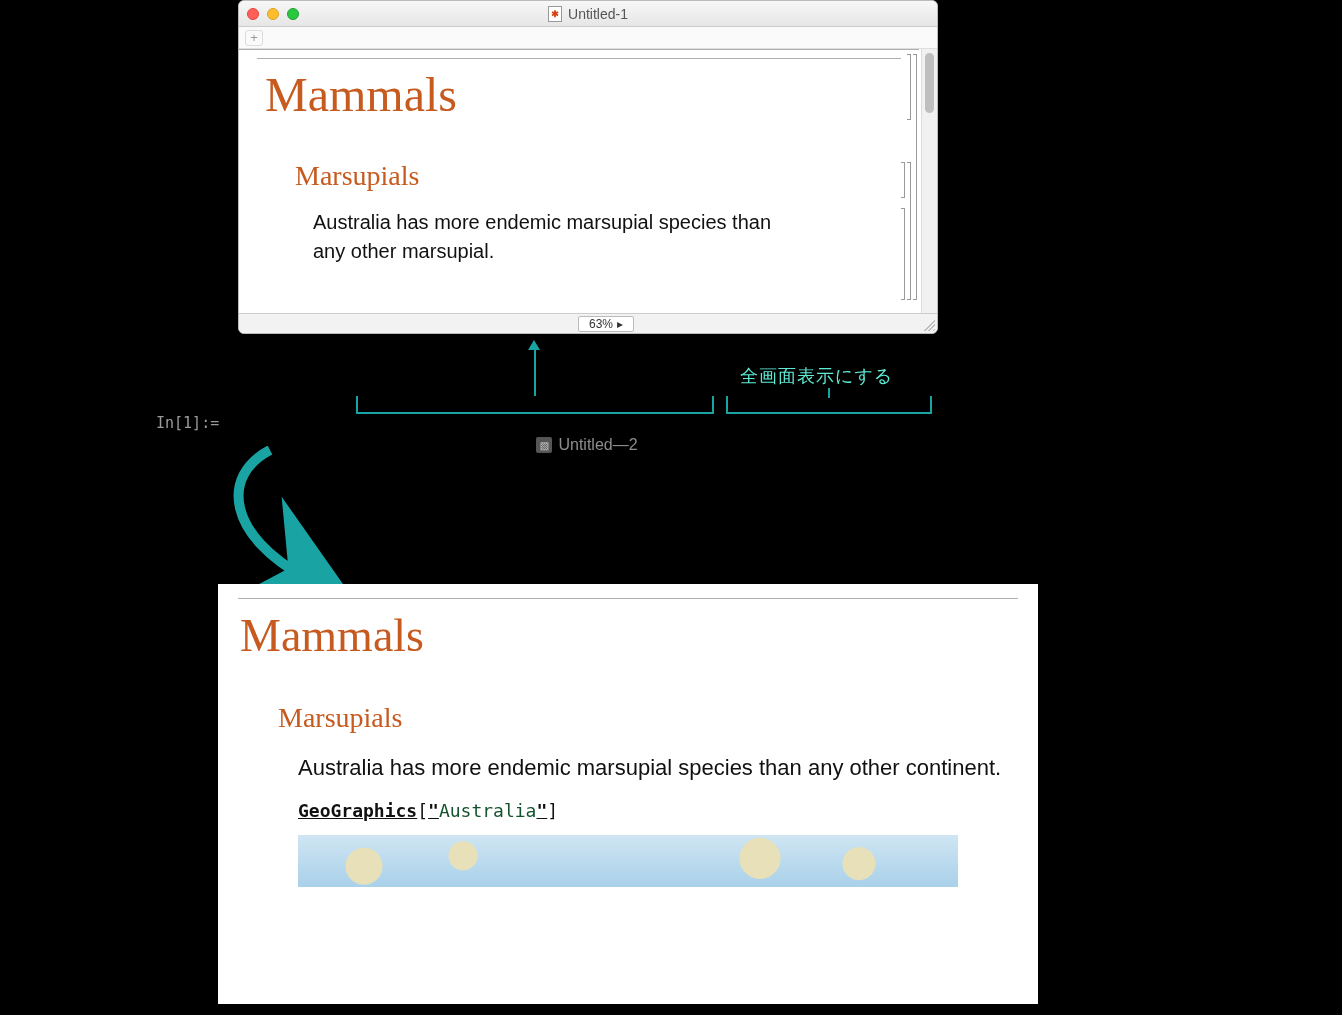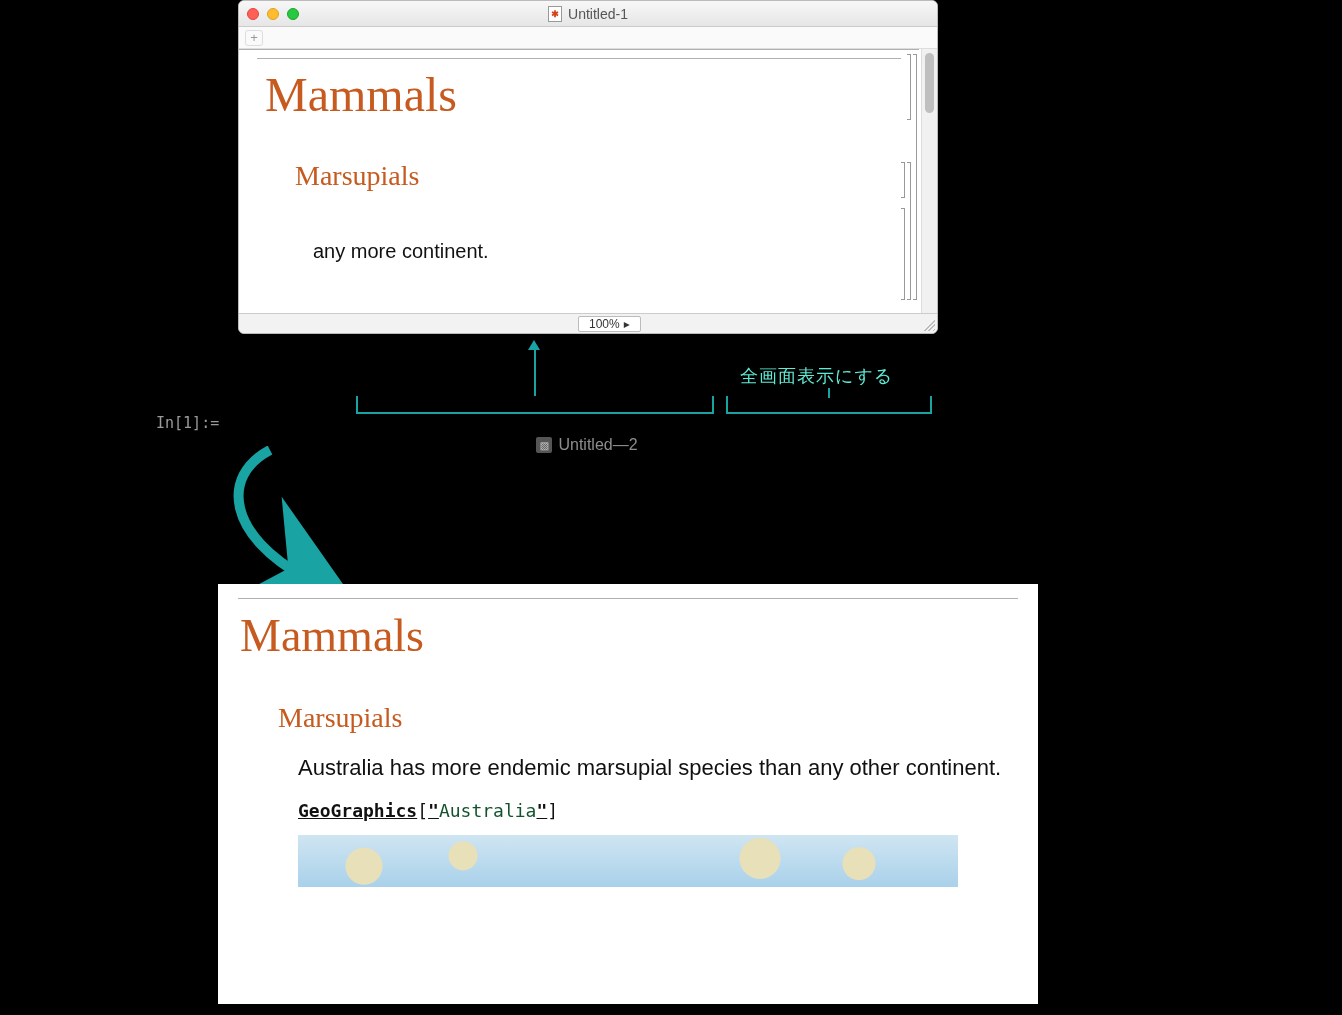--- a/index.html
+++ b/index.html
@@ -178,40 +178,40 @@
   </div>
   <div class="tabstrip">
     <div class="plus">+</div>
   </div>
 
   <div class="nb-body">
     <div class="nb-hr"></div>
     <div class="h-title">Mammals</div>
     <div class="h-section">Marsupials</div>
     <div class="body-text">
-      <br>
-      <span>any more continent.</span>
+      <span>Australia has more endemic marsupial species than</span><br>
+      <span>any other marsupial.</span>
     </div>
 
     <div class="cell-brackets">
       <div class="brk" style="top:0;height:246px;width:4px;right:0"></div>
       <div class="brk" style="top:0;height:66px;width:4px;right:6px"></div>
       <div class="brk" style="top:108px;height:138px;width:4px;right:6px"></div>
       <div class="brk" style="top:108px;height:36px;width:4px;right:12px"></div>
       <div class="brk" style="top:154px;height:92px;width:4px;right:12px"></div>
     </div>
   </div>
 
   <div class="scroll-track">
     <div class="scroll-thumb"></div>
   </div>
 
   <div class="footer">
     <div class="zoom">
-      <span>100%</span>
+      <span>63%</span>
       <span>▸</span>
     </div>
     <div class="resize-grip"></div>
   </div>
 </div>
 
 <div class="anno label-fs" style="left:740px; top:364px;">全画面表示にする</div>
 
 <div class="hbrace" style="left:356px; top:396px; width:358px;"></div>
 <div class="vstem" style="left:534px; top:348px; height:48px;"></div>

